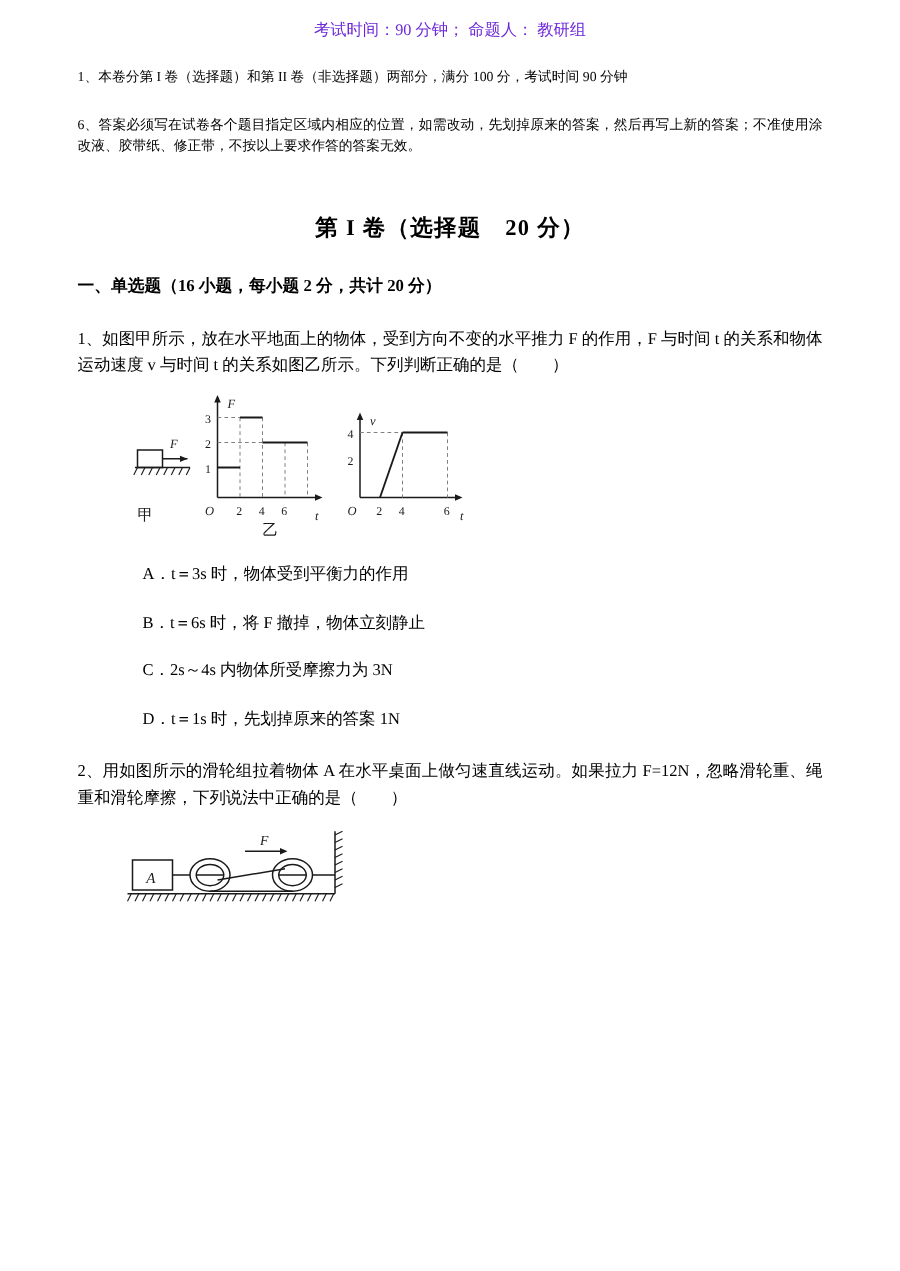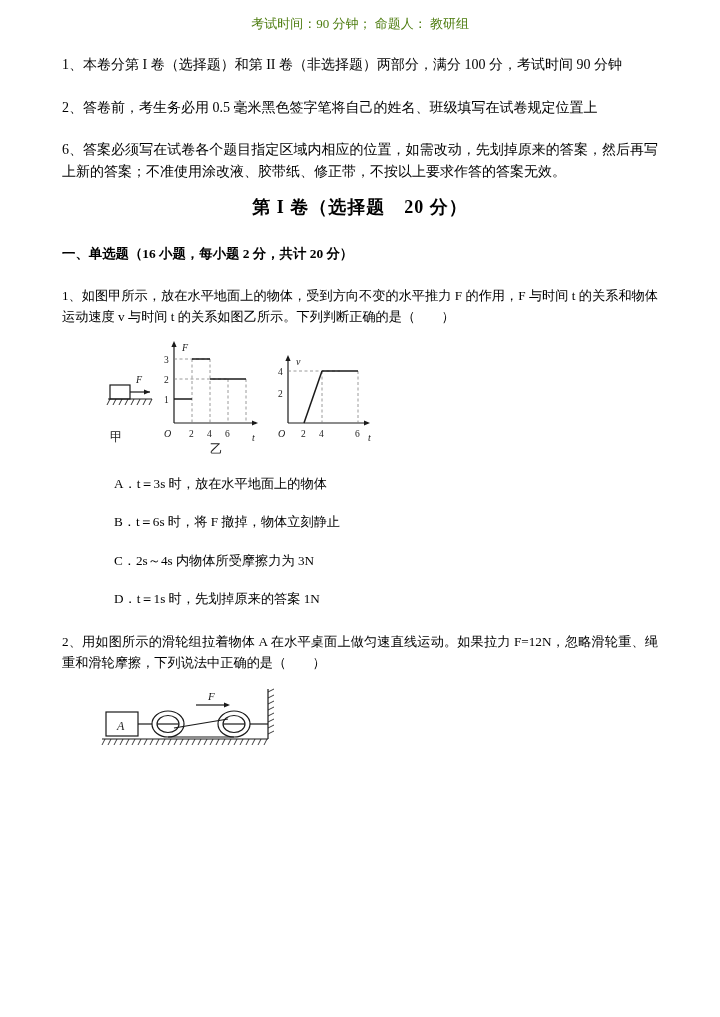--- a/index.html
+++ b/index.html
@@ -33,42 +33,42 @@
     font-weight: bold;
     text-align: center;
     letter-spacing: 0.2px;
     line-height: 1.3;
     white-space: nowrap;
   }
   .doc-subtitle {
     margin-top: 15px;
     font-size: 13px;
     text-align: center;
-    color: #4d7c0f;
+    color: #6d28d9;
   }
 
   
   .notice-head {
     margin-top: 28px;
     font-size: 13.5px;
     font-weight: bold;
   }
   .notice-item {
     margin-top: 21px;
-    font-size: 14px;
+    font-size: 11px;
     line-height: 1.55;
     text-align: justify;
   }
   .notice-item.two-line {
     margin-top: 21px;
   }
 
   
   .section-title {
-    margin-top: 12px;
+    margin-top: 44px;
     font-size: 18px;
     font-weight: bold;
     text-align: center;
     letter-spacing: 1px;
   }
   .subsection-title {
     margin-top: 26px;
     font-size: 13.4px;
     font-weight: bold;
   }
@@ -107,21 +107,20 @@
 </style>
 </head>
 <body>
 
 <div class="page">
   <div class="inner">
 
     <div class="doc-subtitle">考试时间：90 分钟； 命题人： 教研组</div>
 
     <div class="notice-item">1、本卷分第 I 卷（选择题）和第 II 卷（非选择题）两部分，满分 100 分，考试时间 90 分钟</div>
-    <div class="notice-item">2、答卷前，考生务必用 0.5 毫米黑色签字笔将自己的姓名、班级填写在试卷规定位置上</div>
     <div class="notice-item two-line">6、答案必须写在试卷各个题目指定区域内相应的位置，如需改动，先划掉原来的答案，然后再写上新的答案；不准使用涂改液、胶带纸、修正带，不按以上要求作答的答案无效。</div>
 
     <div class="section-title">第 I 卷（选择题　20 分）</div>
     <div class="subsection-title">一、单选题（16 小题，每小题 2 分，共计 20 分）</div>
 
     <div class="question">
       <span>1、</span><span>如图甲所示，放在水平地面上的物体，受到方向不变的水平推力 F 的作用，F 与时间 t 的关系和物体运动速度 v 与时间 t 的关系如图乙所示。下列判断正确的是（　　）</span>
     </div>
 
     <div class="fig-wrap-1">
@@ -211,21 +210,21 @@
 
           <text x="4" y="104" font-size="12.5">甲</text>
           <text x="104" y="116" font-size="12.5">乙</text>
           <text x="30" y="46" font-size="10" font-style="italic">F</text>
         </g>
       </svg>
     </div>
 
     <div class="options">
       <div class="option">
-        <span class="option-letter">A．</span><span>t＝3s 时，放在水平地面上的物体</span>
+        <span class="option-letter">A．</span><span>t＝3s 时，物体受到平衡力的作用</span>
       </div>
       <div class="option">
         <span class="option-letter">B．</span><span>t＝6s 时，将 F 撤掉，物体立刻静止</span>
       </div>
       <div class="option">
         <span class="option-letter">C．</span><span>2s～4s 内物体所受摩擦力为 3N</span>
       </div>
       <div class="option">
         <span class="option-letter">D．</span><span>t＝1s 时，先划掉原来的答案 1N</span>
       </div>

